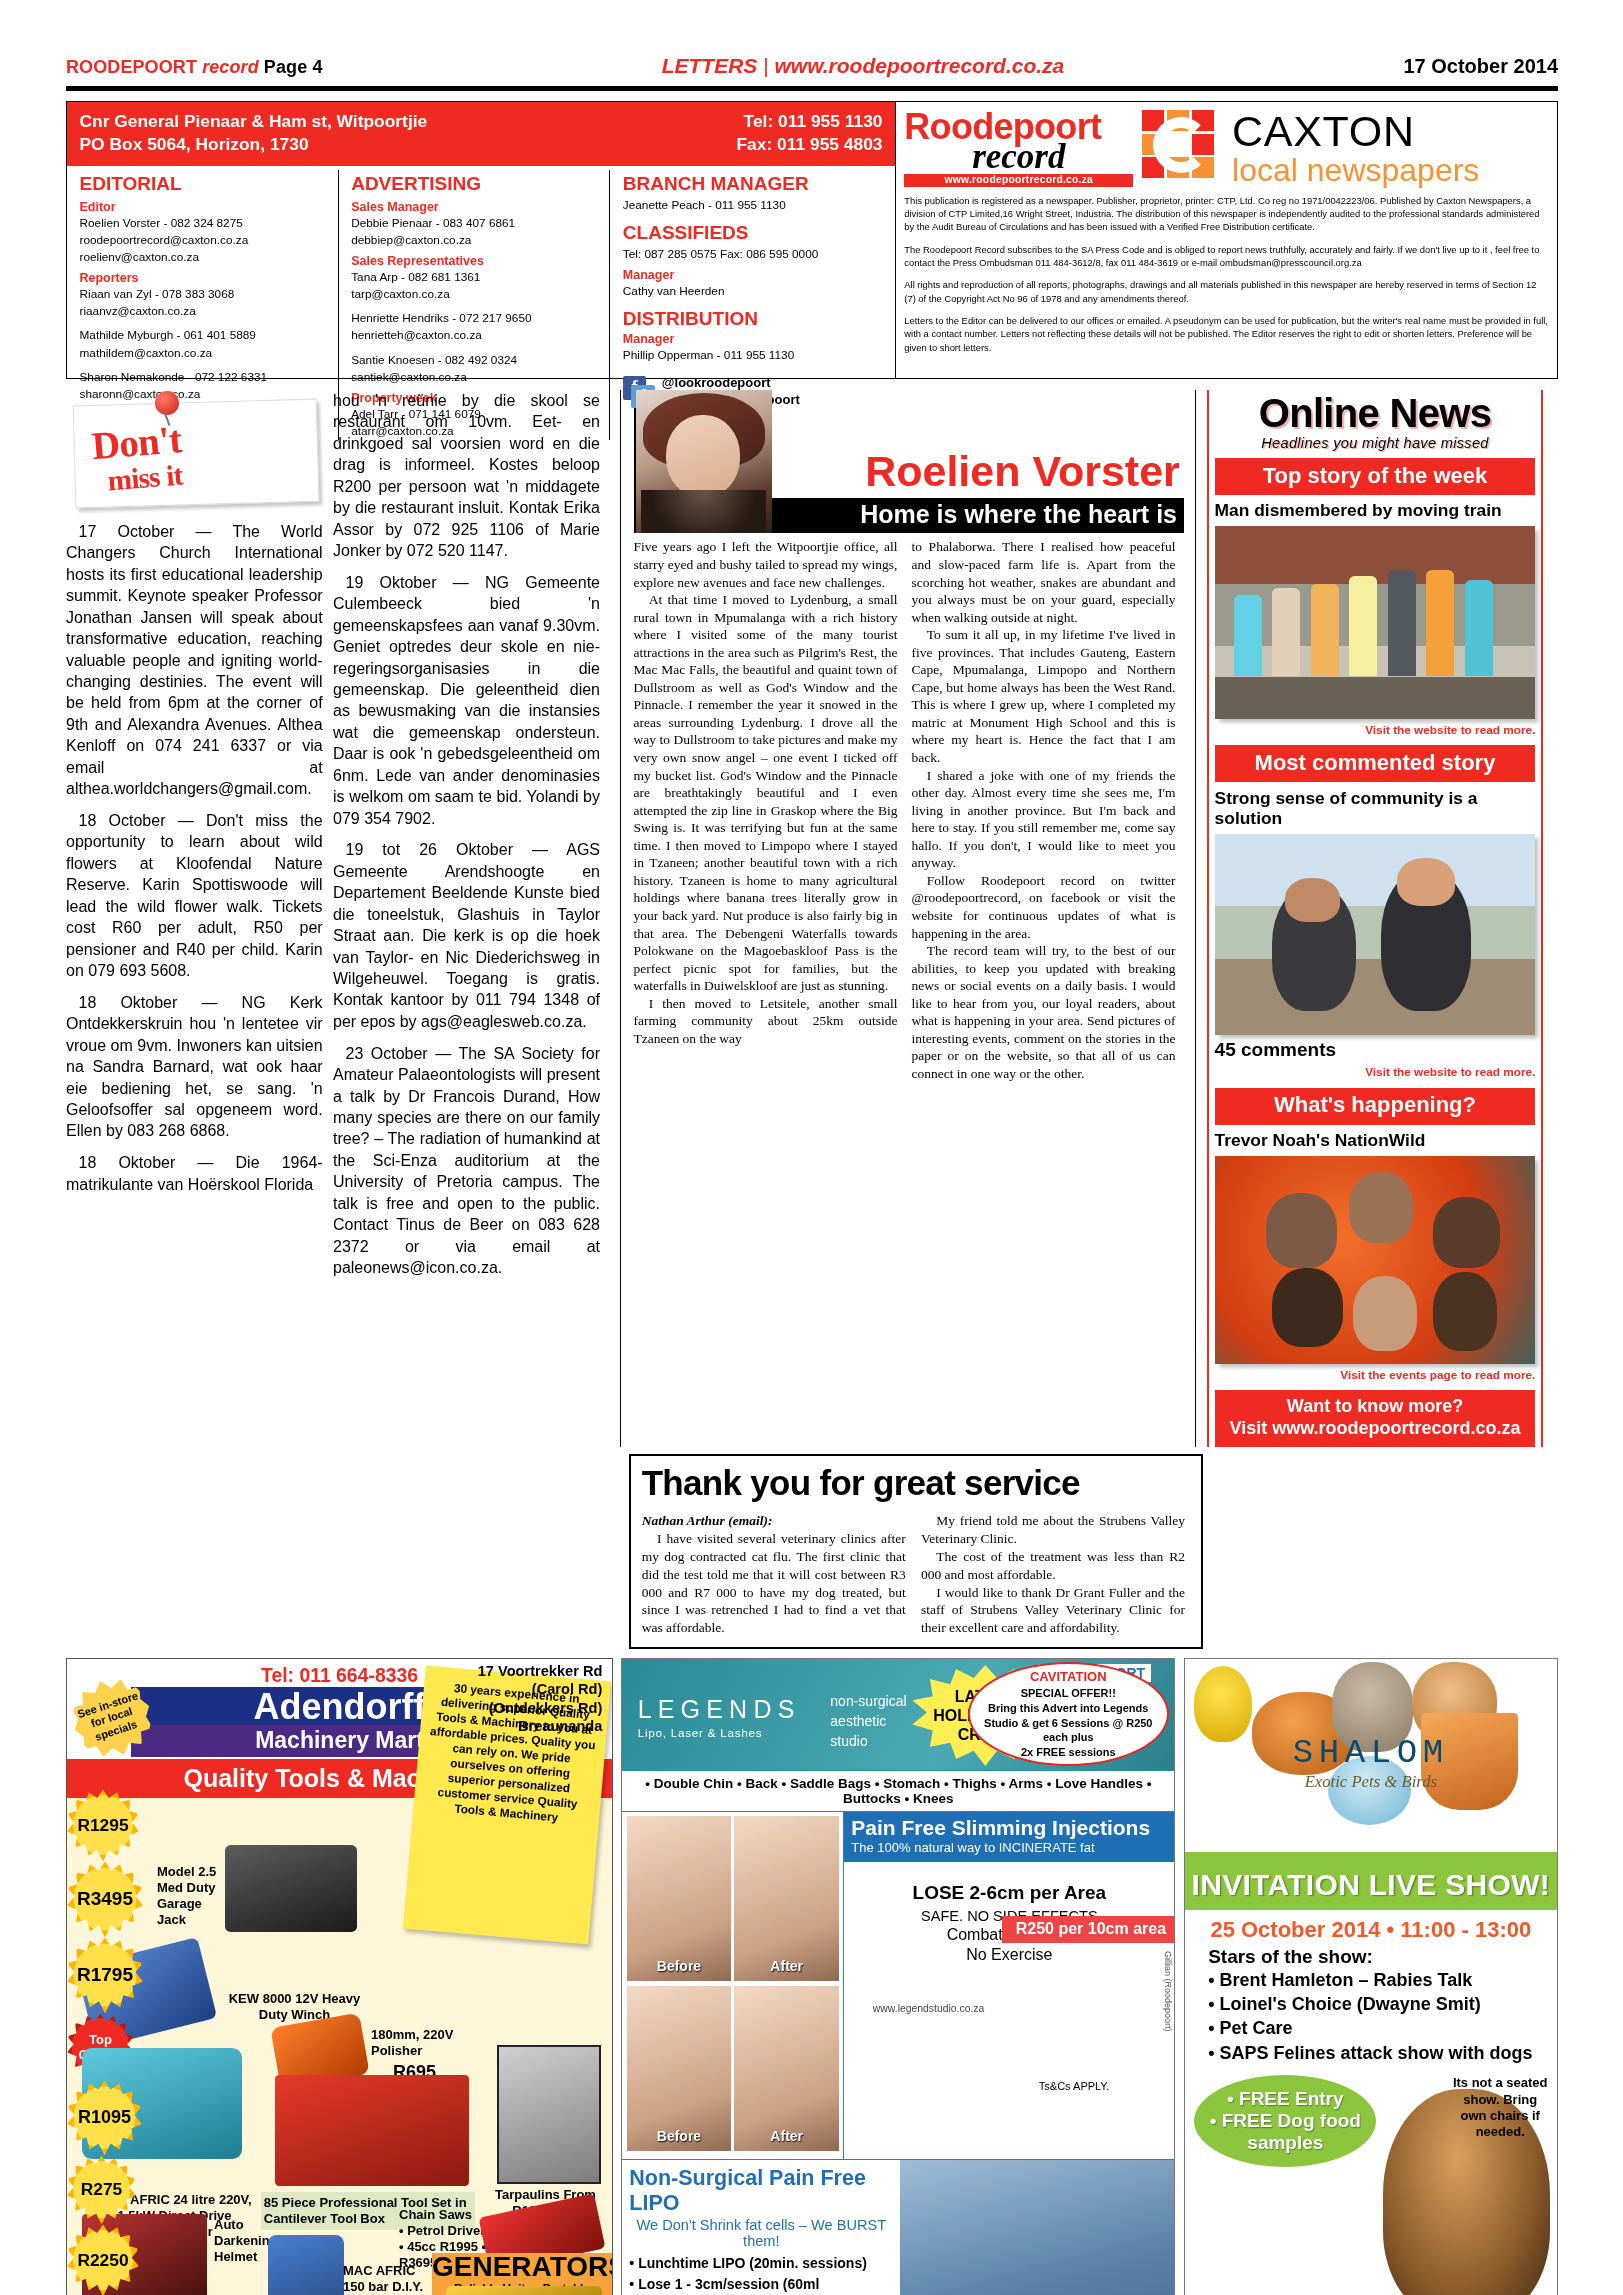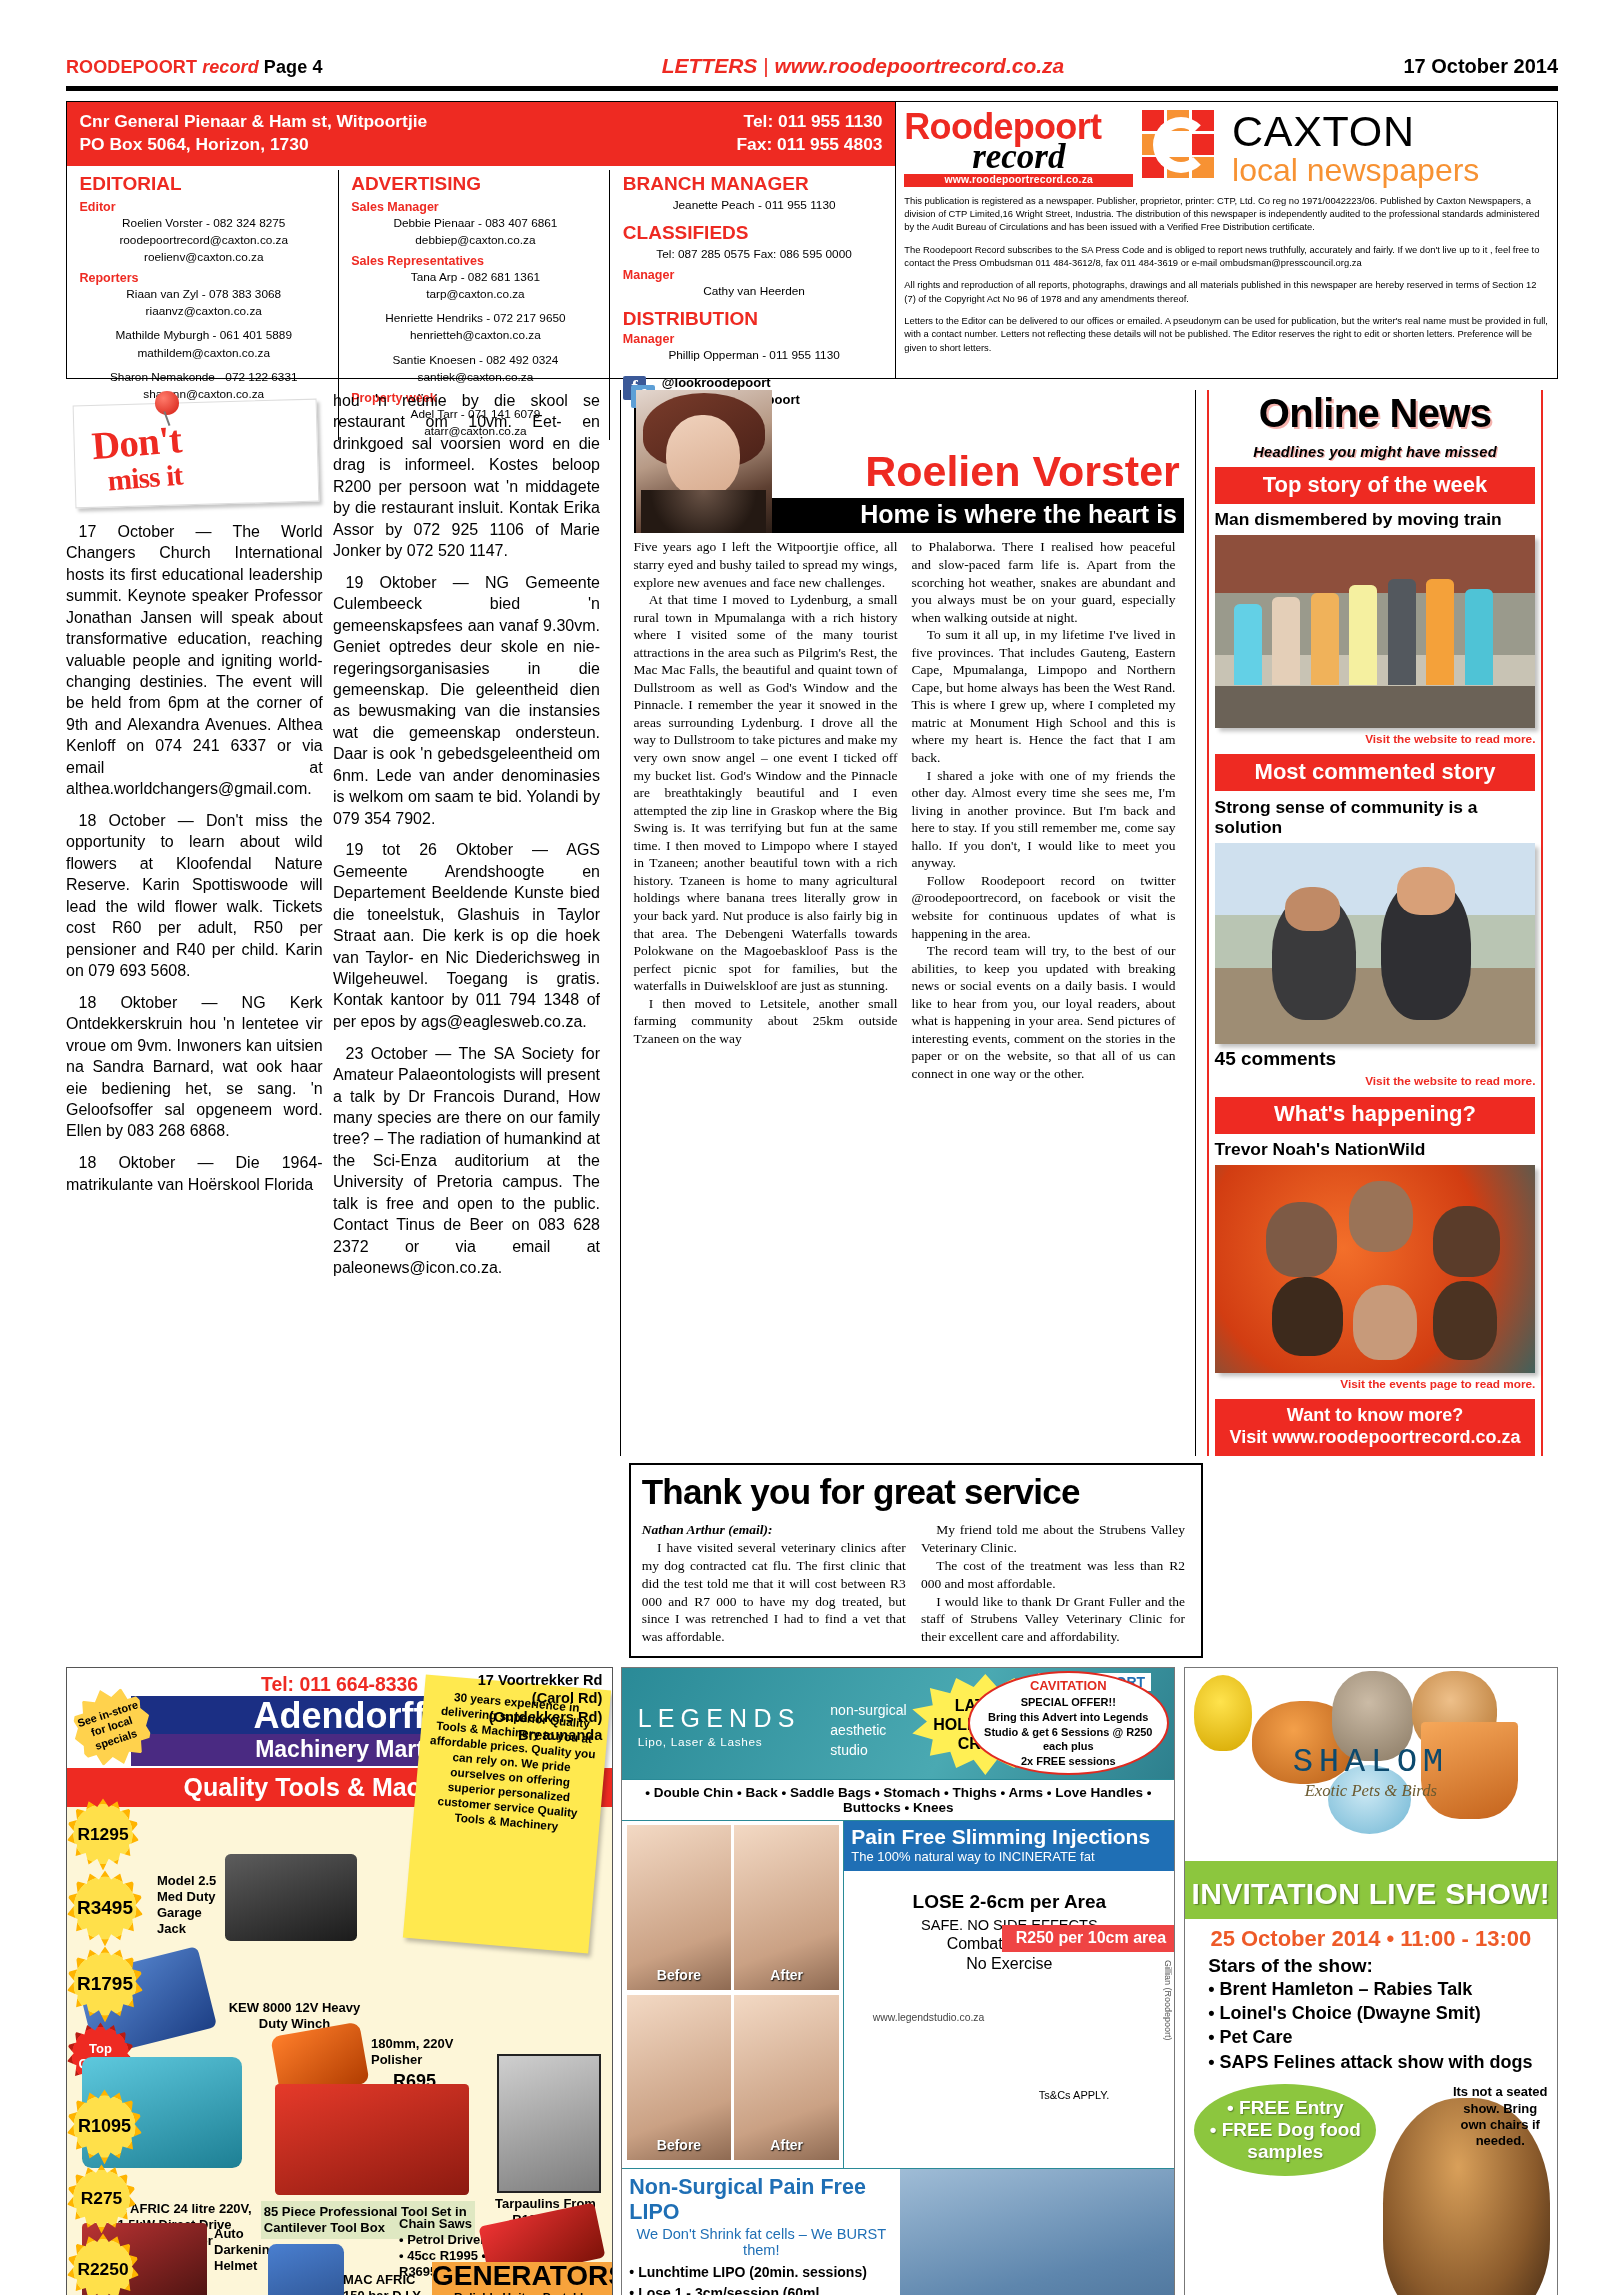--- a/index.html
+++ b/index.html
@@ -31,21 +31,21 @@
              display: flex; justify-content: space-between; }
   .addrbar div { font-size: 17.4px; font-weight: bold; line-height: 1.32; }
   .addrbar .right { text-align: right; }
   .cols3 { display: flex; flex: 1; padding: 4.2px 0 0 0; }
   .ccol { padding: 2.8px 9.7px 0 12.5px; }
   .ccol.c1 { width: 272px; border-right: 1px solid #000; }
   .ccol.c2 { width: 272px; border-right: 1px solid #000; }
   .ccol.c3 { width: 285px; }
   .ch-big { color: #ee2a22; font-size: 19px; font-weight: bold; line-height: 1.15; margin-bottom: 2.1px;}
   .ch-sub { color: #ee2a22; font-size: 12.5px; font-weight: bold; line-height: 1.2; margin-top: 4.9px; }
-  .cline { font-size: 11.8px; line-height: 1.45; text-align: center; }
+  .cline { font-size: 11.8px; line-height: 1.45; }
   .cgap { height: 7.6px; }
   .fbblock { display: flex; align-items: center; gap: 7px; margin-top: 11px; }
   .fbicon { width: 32px; height: 32px; position: relative; flex: none; }
   .fbicon .f1 { position:absolute; left:0; top:0; width:23.6px; height:23.6px; background:#3b5998;
      border-radius:2.1px; color:#fff; font-weight:bold; font-size:19px; line-height:22px; text-align:center; font-family:"Liberation Serif",serif;}
   .fbicon .f2 { position:absolute; left:8.3px; top:8.3px; width:23.6px; height:23.6px; background:#5d9fd6;
      border-radius:2.1px; color:#fff; font-weight:bold; font-size:19px; line-height:22px; text-align:center; font-family:"Liberation Serif",serif;}
   .fbtext { font-size: 13px; font-weight: bold; line-height: 1.3; }
 
   .infobox-right { flex: 1; padding: 5.6px 7px 4.2px 8.3px; }
@@ -103,21 +103,21 @@
               padding: 4.2px 7px 6.2px 7px; line-height:1; }
   .artbody { display:flex; gap: 14px; }
   .artcol { width: 264px; font-family:"Liberation Serif", serif; font-size: 13.5px; line-height:1.3; }
   .artcol p { text-align: justify; text-indent: 15.3px; }
   .artcol p.first { text-indent: 0; }
 
   
   .onwrap { border-left: 2.8px solid #ee2a22; border-right: 2.8px solid #ee2a22; padding: 0 5.6px; }
   .on-title { font-size: 40px; font-weight: bold; letter-spacing: -0.7px; text-align:center;
               text-shadow: 2.1px 2.1px 0 #f5b2ad; line-height: 1; padding-top: 2.8px;}
-  .on-sub { font-size: 14.6px; font-weight: bold; font-style: italic; text-align:center; margin-top:11px;
+  .on-sub { font-size: 14.6px; font-weight: normal; font-style: italic; text-align:center; margin-top:2px;
             text-shadow: 1.4px 1.4px 0 #f5b2ad; letter-spacing:0.3px; }
   .on-band { background:#ee2a22; color:#fff; font-size: 22px; font-weight: bold; text-align:center;
              padding: 4.9px 0 6.2px 0; margin-top: 7px; }
   .on-head { font-size: 17.4px; font-weight: bold; line-height: 1.18; margin: 5.6px 0 4.9px 0; }
   .on-more { color:#ee2a22; font-size: 11.8px; font-weight: bold; text-align: right; margin: 4.2px 0 8.3px 0;}
   .on-count { font-size: 19px; font-weight: bold; margin-top: 4.2px; }
   .on-photo { width: 100%; box-shadow: 3.5px 4.2px 4.2px rgba(0,0,0,.25); }
   .ph1 { height: 193px; background:
       linear-gradient(180deg,#8e4f3c 0 30%, #9a9a8c 30% 62%, #c8c3b4 62% 78%, #6b6257 78% 100%); position:relative; overflow:hidden;}
   .ph1 .p { position:absolute; bottom: 22%; width: 28px; border-radius: 5.6px 5.6px 0 0;}

